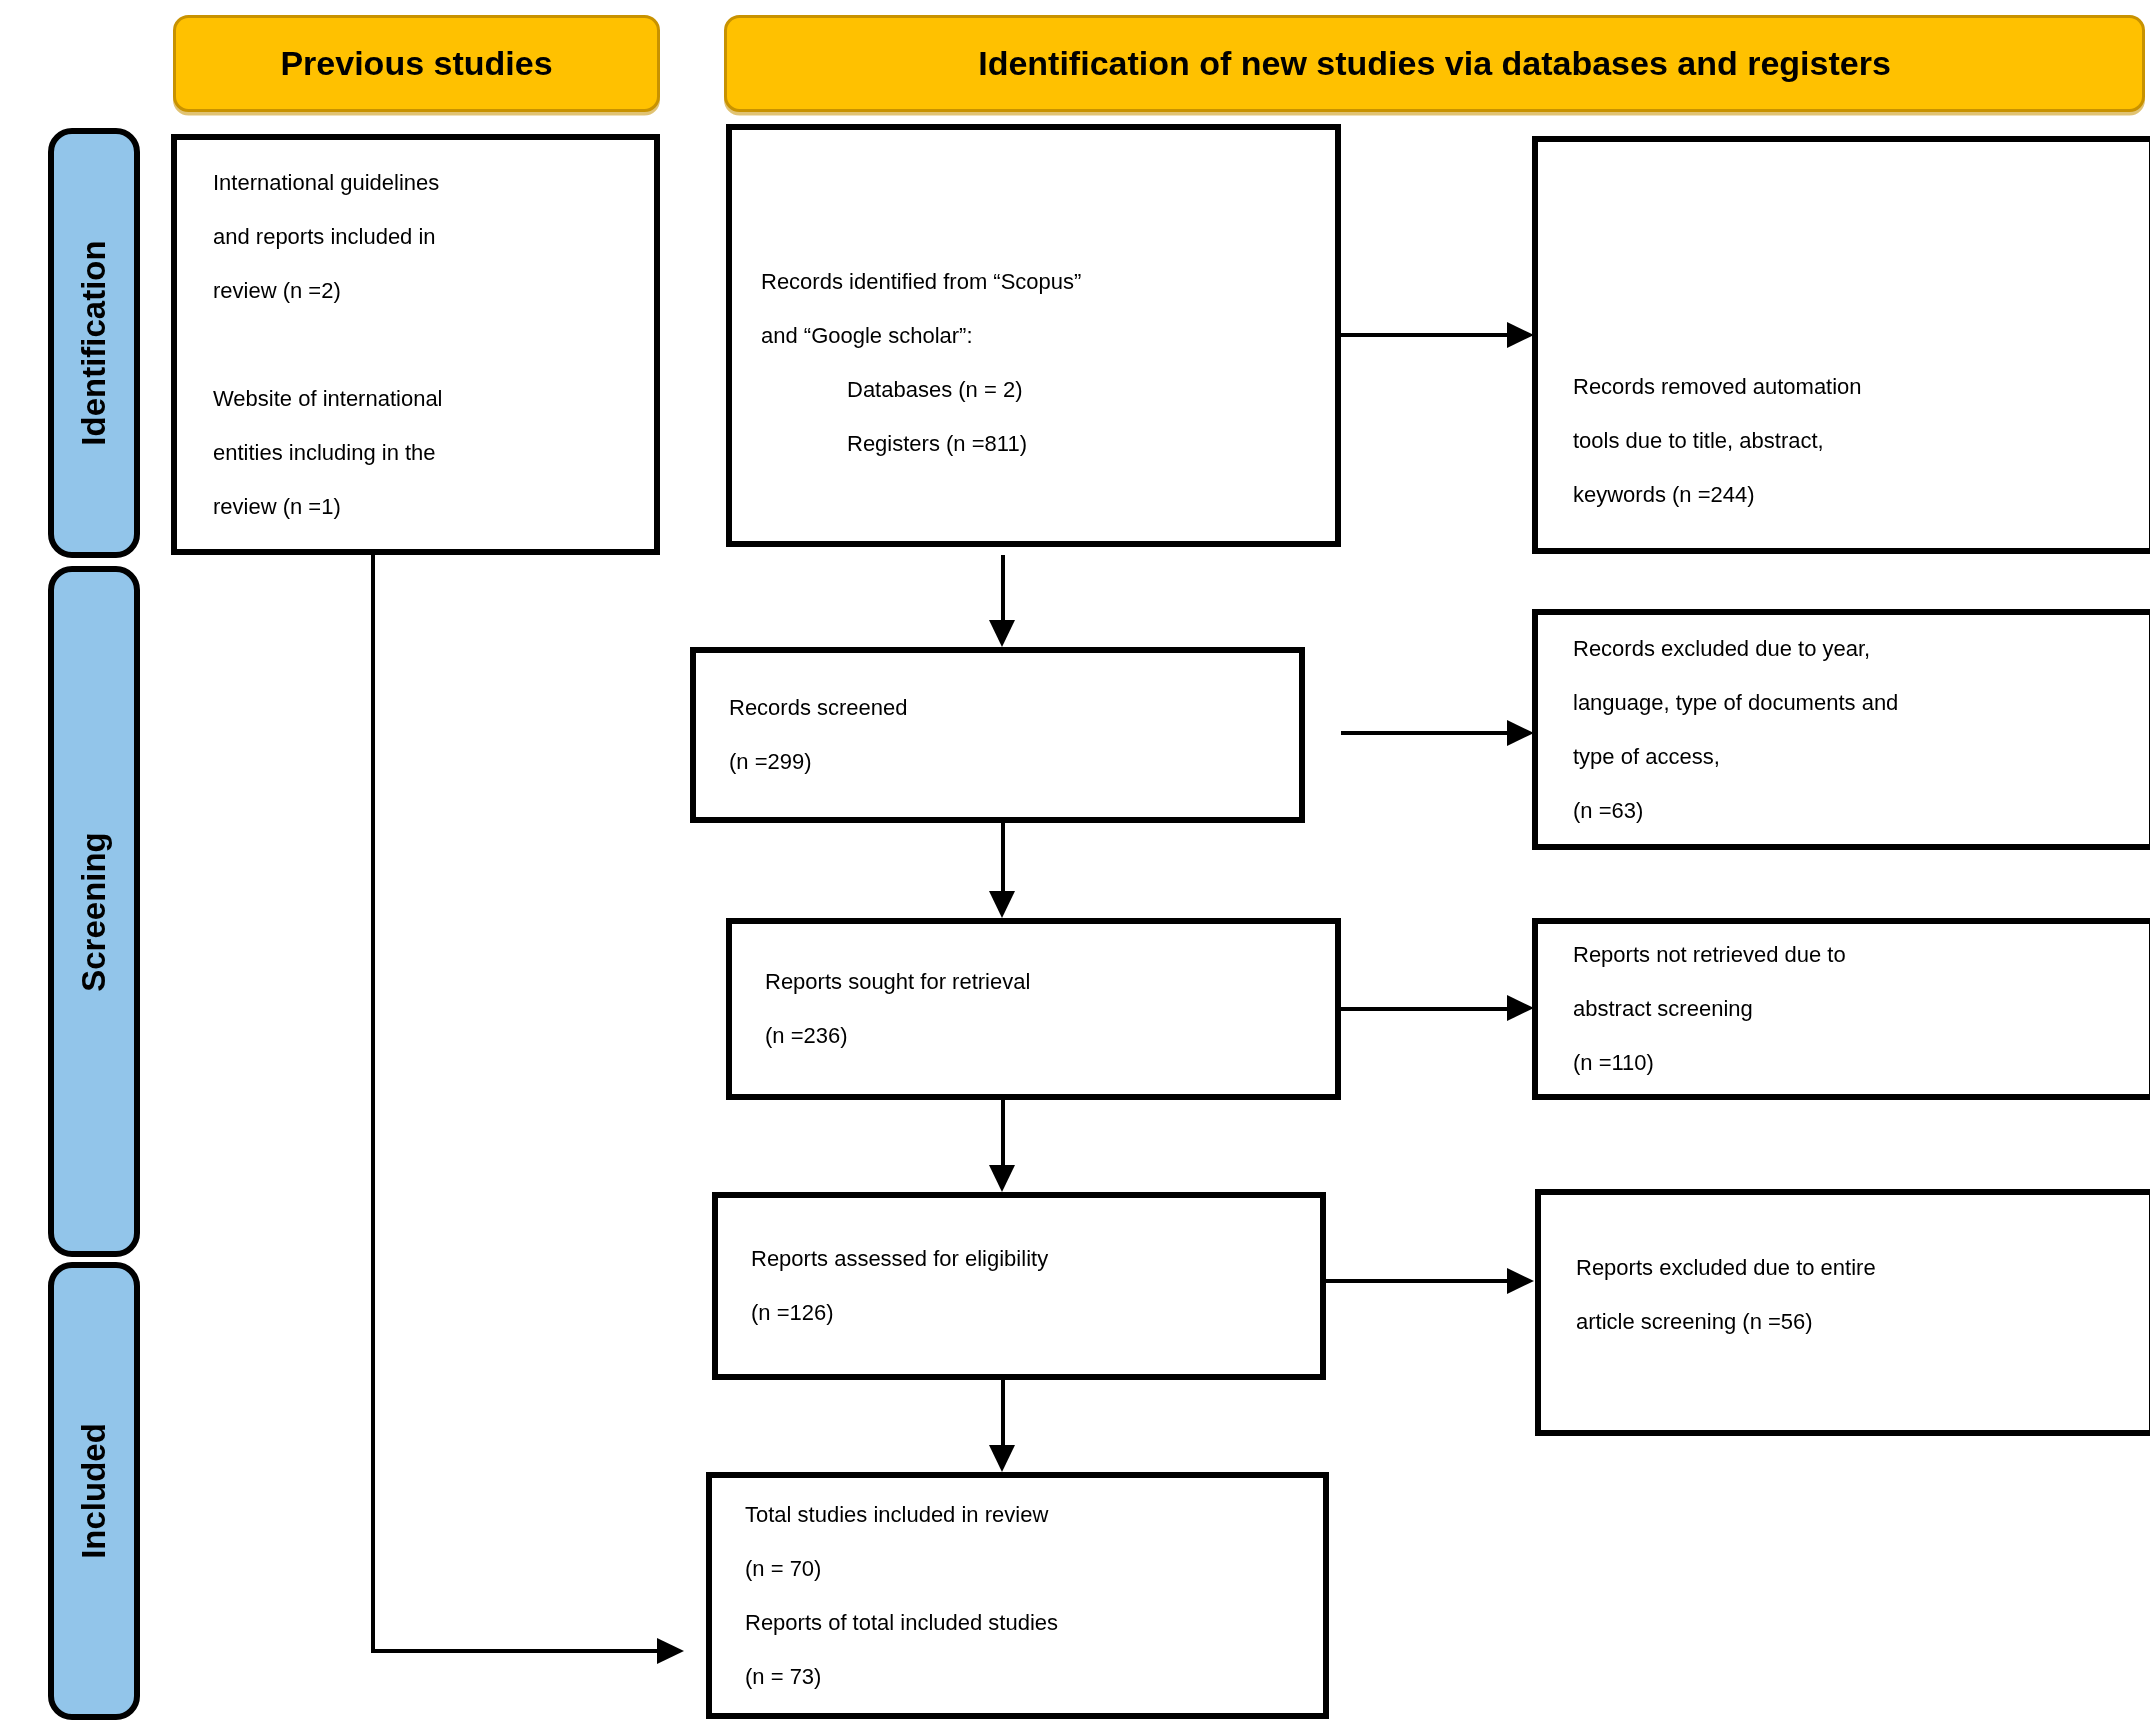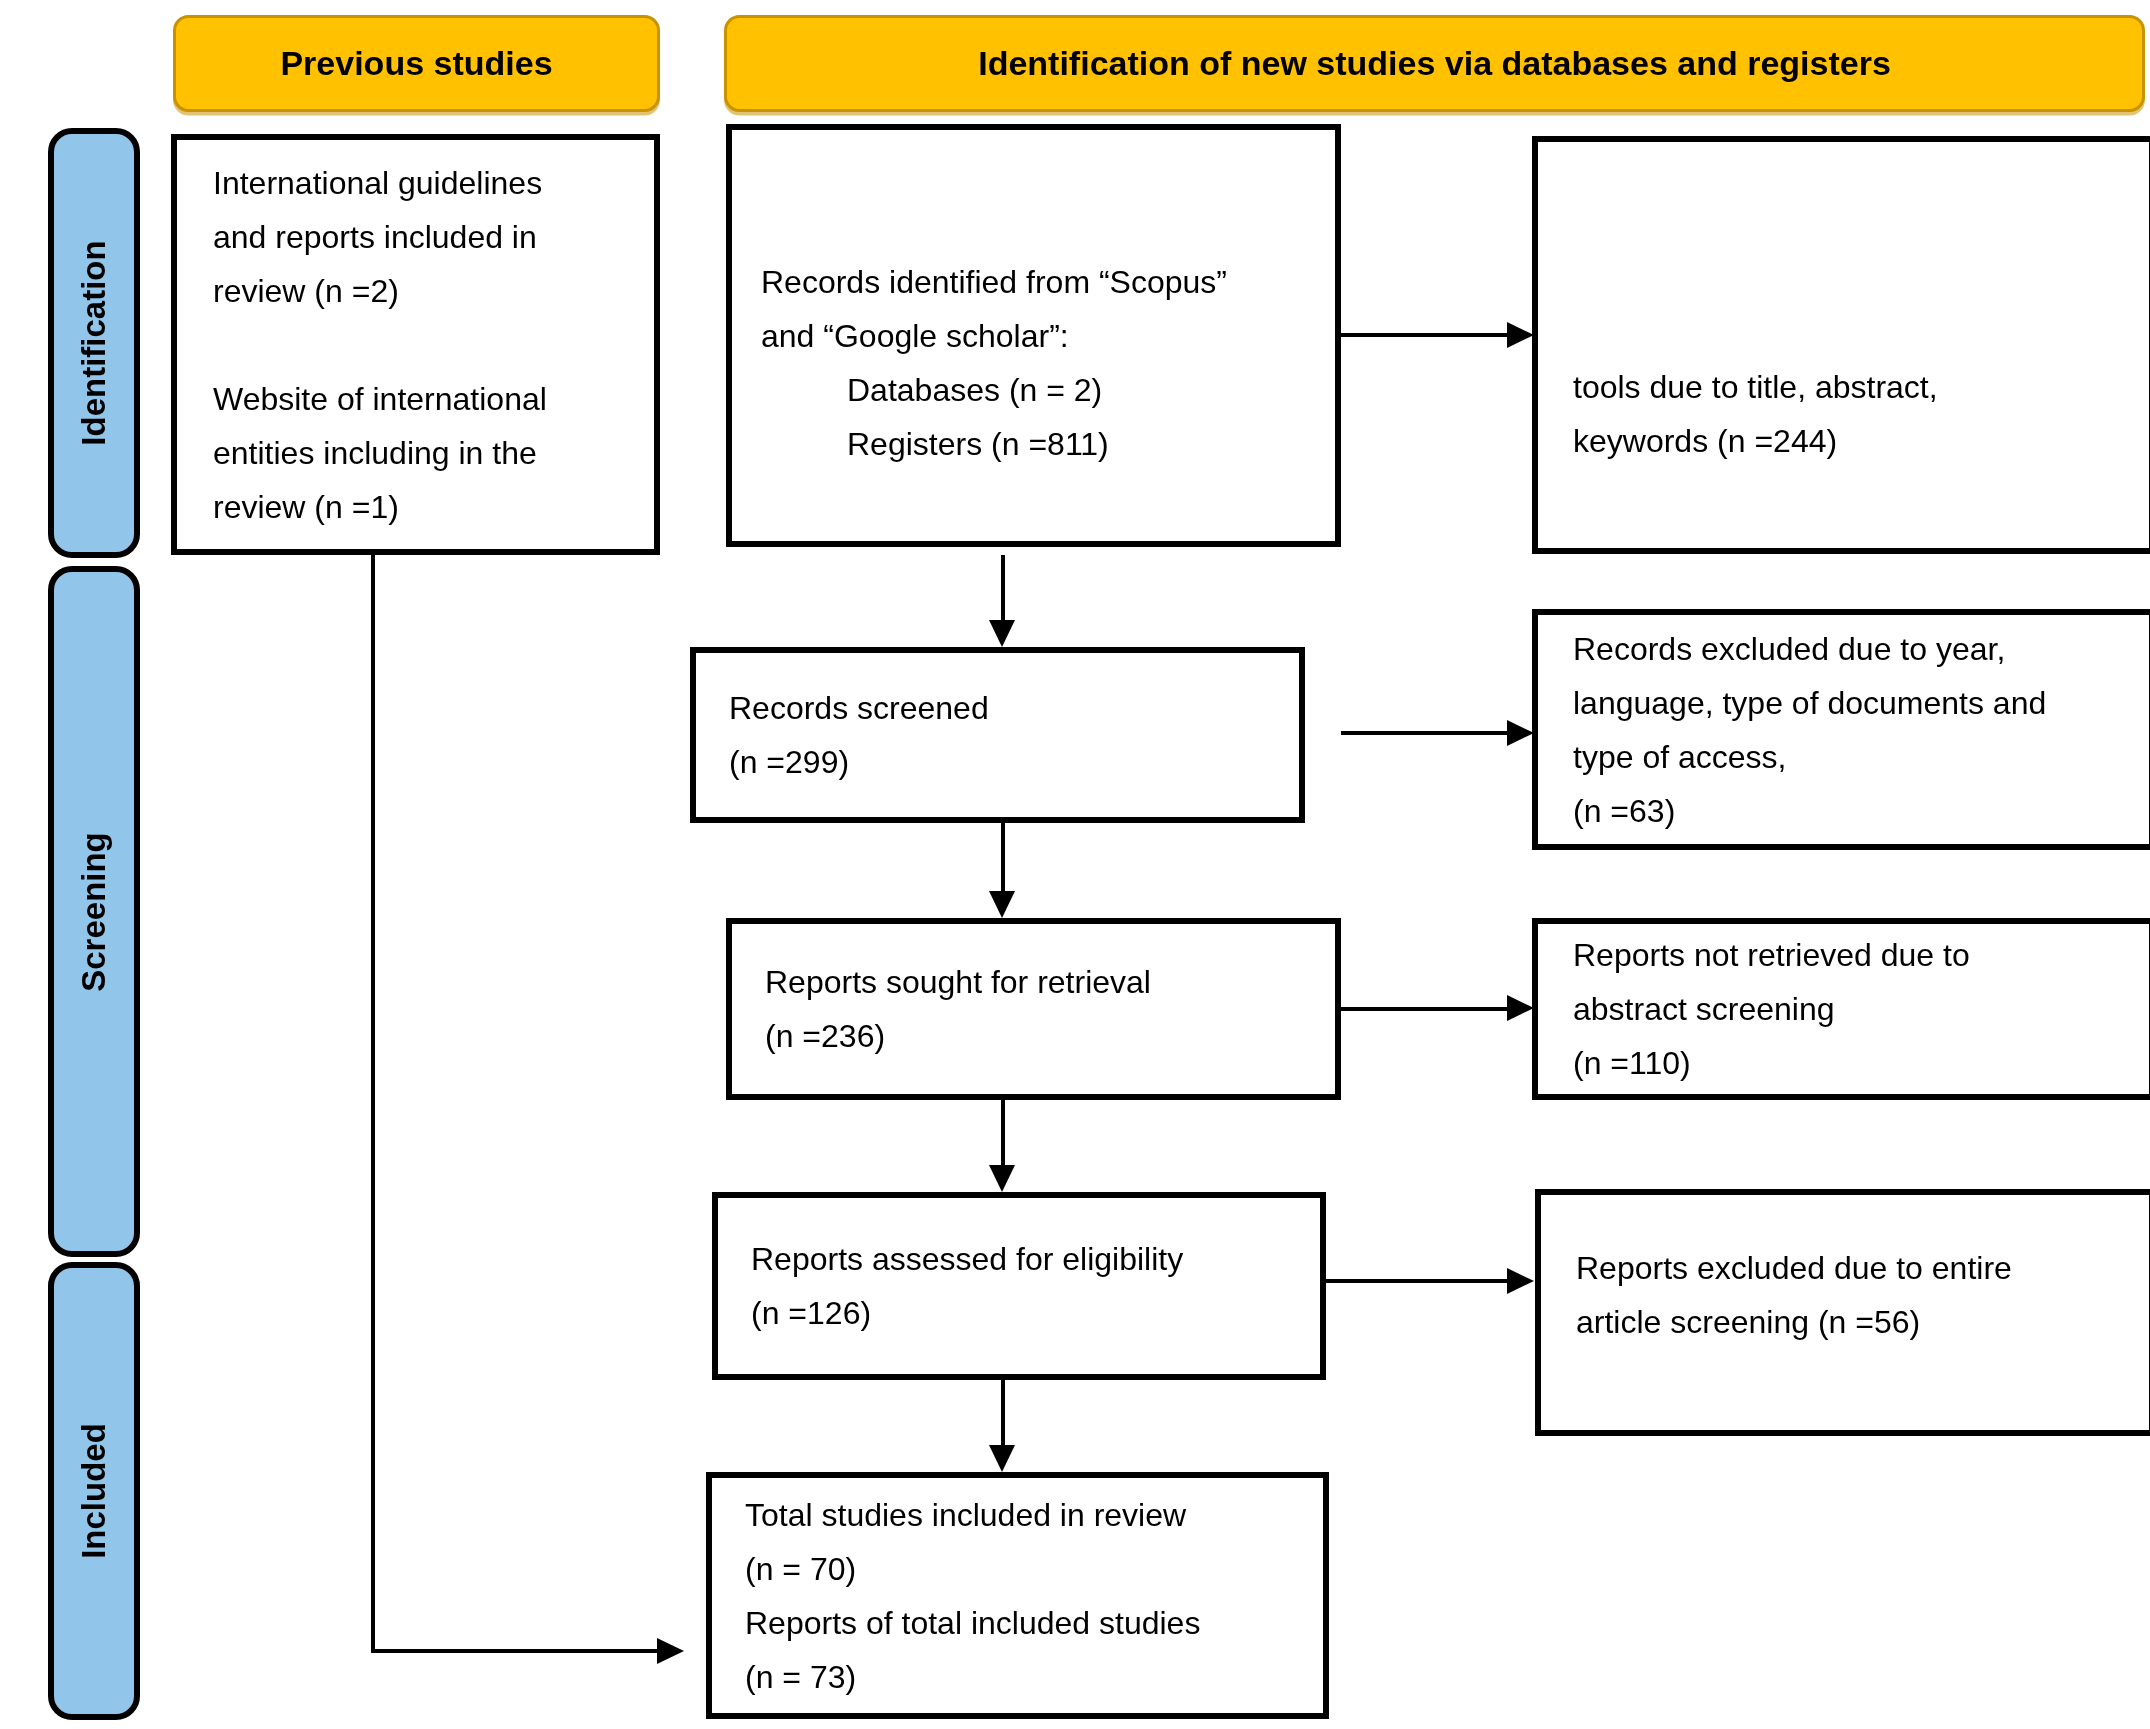--- a/index.html
+++ b/index.html
@@ -39,21 +39,21 @@
     transform:rotate(-90deg);
     white-space:nowrap;
     font-size:33px;font-weight:bold;
   }
   .box{
     position:absolute;
     background:#ffffff;
     border:6px solid var(--line-color);
     box-sizing:border-box;
     display:flex;flex-direction:column;justify-content:center;
-    font-size:32px;line-height:54px;
+    font-size:22px;line-height:54px;
   }
   .line{white-space:nowrap;min-height:54px;}
   .indent{padding-left:86px;}
   .hline,.vline{position:absolute;background:var(--line-color);}
   .head-right{
     position:absolute;width:0;height:0;
     border-top:13px solid transparent;
     border-bottom:13px solid transparent;
     border-left:27.4px solid var(--line-color);
   }
@@ -119,20 +119,21 @@
   </div>
 
   <div class="box" style="left:676px;top:1472px;width:623px;height:247px;padding-left:33px;">
     <div class="line">Total studies included in review</div>
     <div class="line">(n = 70)</div>
     <div class="line">Reports of total included studies</div>
     <div class="line">(n = 73)</div>
   </div>
 
   <div class="box" style="left:1502px;top:136px;width:623px;height:418px;padding-left:35px;padding-top:218px;justify-content:flex-start;">
+    <div class="line">Records removed automation</div>
     <div class="line">tools due to title, abstract,</div>
     <div class="line">keywords (n =244)</div>
   </div>
 
   <div class="box" style="left:1502px;top:609px;width:623px;height:241px;padding-left:35px;">
     <div class="line">Records excluded due to year,</div>
     <div class="line">language, type of documents and</div>
     <div class="line">type of access,</div>
     <div class="line">(n =63)</div>
   </div>

